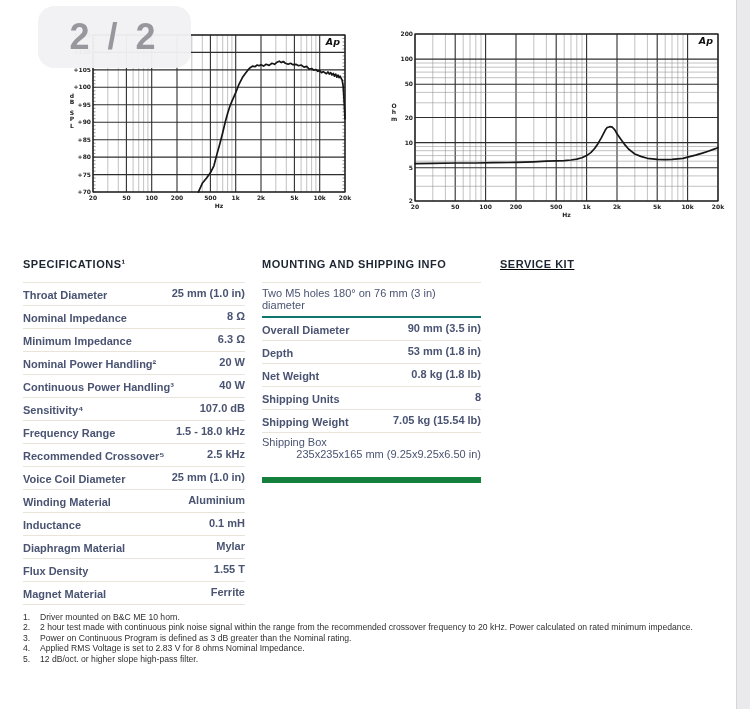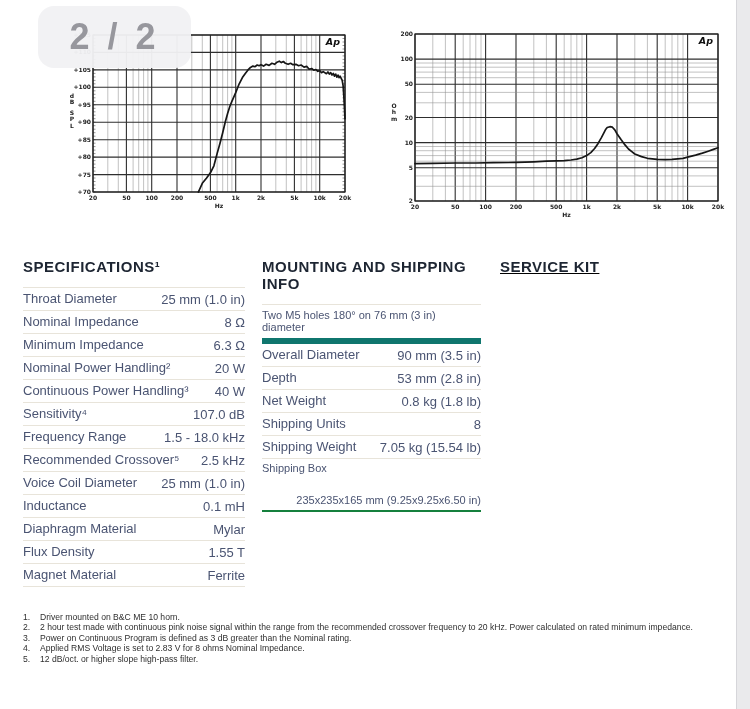--- a/index.html
+++ b/index.html
@@ -14,30 +14,30 @@
   .chart{position:absolute;background:transparent;}
   .chart text.tick{font-family:"DejaVu Sans",sans-serif;font-size:6px;font-weight:700;fill:#222;}
   .chart text.axis-unit{font-family:"DejaVu Sans",sans-serif;font-size:6px;font-weight:700;fill:#222;}
   .chart text.logo{font-family:"DejaVu Sans",sans-serif;font-size:9.5px;font-weight:800;font-style:italic;fill:#111;}
   .chart-fr{left:58px;top:26px;}
   .chart-imp{left:391px;top:24px;}
   .section{position:absolute;top:258px;}
   .col-specs{left:23px;width:222px;}
   .col-mount{left:262px;width:219px;}
   .col-service{left:500px;width:200px;text-decoration:underline;}
-  .section-title{font-size:15px;font-weight:700;color:#1d2532;letter-spacing:0.5px;}
+  .section-title{font-size:11px;font-weight:700;color:#1d2532;letter-spacing:0.5px;}
   .spec-table{margin-top:12px;border-top:1px solid #e8e4da;}
   .spec-row{display:flex;justify-content:space-between;min-height:20px;
-        border-bottom:1px solid #e8e4da;font-size:13px;color:#4a5472;padding:1px 0;}
+        border-bottom:1px solid #e8e4da;font-size:11px;color:#4a5472;padding:1px 0;font-weight:bold;}
   .spec-row .lbl{align-self:flex-end;padding-bottom:3px;white-space:nowrap;}
   .spec-row .val{align-self:flex-start;padding-top:3px;text-align:left;white-space:nowrap;}
-  .note-row{display:block;min-height:20px;border-bottom:6px solid #0f766e;
+  .note-row{display:block;min-height:20px;border-bottom:2px solid #0f766e;
         font-size:11px;color:#4a5472;padding:4px 0 5px 0;}
-  .wrap-row{display:flex;flex-direction:column;border-bottom:2px solid #15803d;
-        font-size:11px;color:#4a5472;padding:3px 0 4px 0;gap:20px;}
+  .wrap-row{display:flex;flex-direction:column;border-bottom:6px solid #15803d;
+        font-size:11px;color:#4a5472;padding:3px 0 17px 0;}
   .wrap-row .lbl{align-self:flex-start;}
   .wrap-row .val{align-self:flex-end;text-align:right;margin-left:32px;}
   .footnotes{position:absolute;left:23px;top:612px;width:712px;
         font-size:8.6px;color:#2f2f2f;}
   .fn{display:flex;line-height:10.4px;}
   .fn .n{width:17px;flex:none;}
   .fn .t{flex:1;}
 </style>
 </head>
 <body>
@@ -315,20 +315,24 @@
         </div>
         <div class="spec-row">
           <span class="lbl">Recommended Crossover⁵</span>
           <span class="val">2.5 kHz</span>
         </div>
         <div class="spec-row">
           <span class="lbl">Voice Coil Diameter</span>
           <span class="val">25 mm (1.0 in)</span>
         </div>
         <div class="spec-row">
+          <span class="lbl">Winding Material</span>
+          <span class="val">Aluminium</span>
+        </div>
+        <div class="spec-row">
           <span class="lbl">Inductance</span>
           <span class="val">0.1 mH</span>
         </div>
         <div class="spec-row">
           <span class="lbl">Diaphragm Material</span>
           <span class="val">Mylar</span>
         </div>
         <div class="spec-row">
           <span class="lbl">Flux Density</span>
           <span class="val">1.55 T</span>
@@ -343,21 +347,21 @@
   <div class="section col-mount">
     <div class="section-title">MOUNTING AND SHIPPING INFO</div>
     <div class="spec-table">
         <div class="note-row">Two M5 holes 180° on 76 mm (3 in) diameter</div>
         <div class="spec-row">
           <span class="lbl">Overall Diameter</span>
           <span class="val">90 mm (3.5 in)</span>
         </div>
         <div class="spec-row">
           <span class="lbl">Depth</span>
-          <span class="val">53 mm (2.8 in)</span>
+          <span class="val">53 mm (1.8 in)</span>
         </div>
         <div class="spec-row">
           <span class="lbl">Net Weight</span>
           <span class="val">0.8 kg (1.8 lb)</span>
         </div>
         <div class="spec-row">
           <span class="lbl">Shipping Units</span>
           <span class="val">8</span>
         </div>
         <div class="spec-row">

